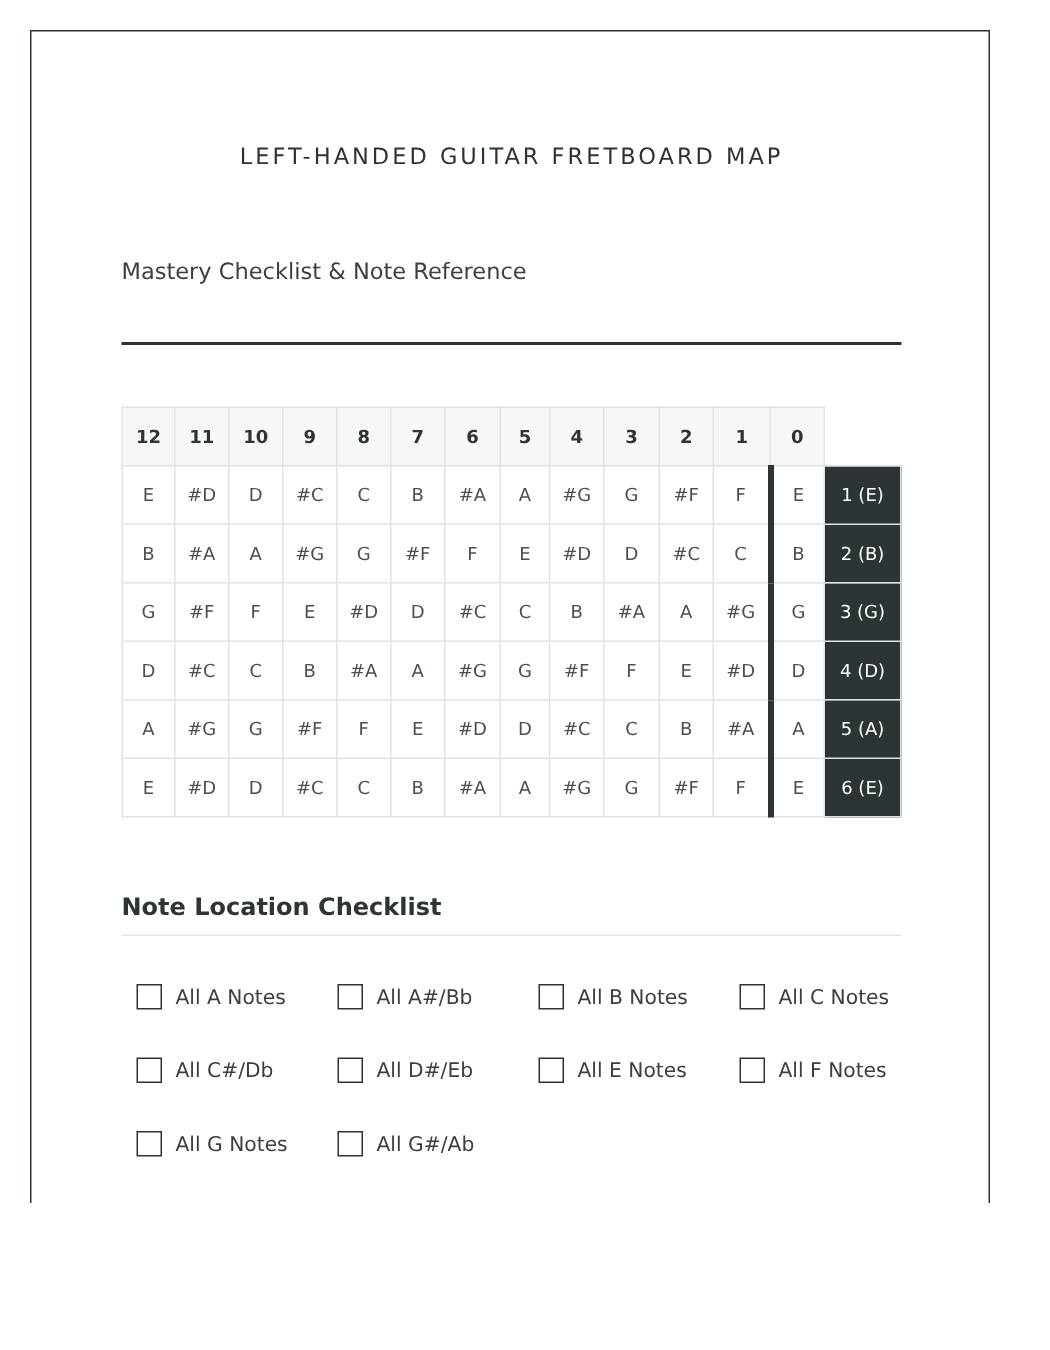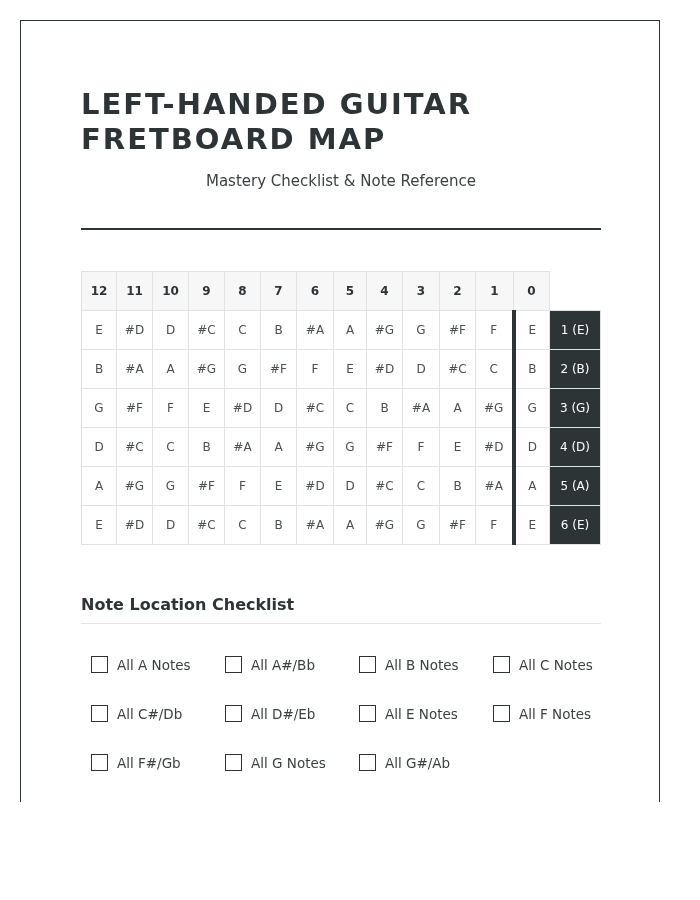--- a/index.html
+++ b/index.html
@@ -2,26 +2,26 @@
 <html><head>
 <meta charset="utf-8">
 <style>
   html, body { margin: 0; padding: 0; background: #ffffff; }
   body { width: 700px; height: 900px; position: relative; font-family: "DejaVu Sans", sans-serif; color: #2d3436; overflow: hidden; }
   .page {
     position: absolute; left: 20px; top: 20px; width: 640px; height: 782px;
     border: 1px solid #2d3436; border-bottom: none; box-sizing: border-box; background: #fff;
   }
   .title {
-    position: absolute; left: 60px; top: 66px; width: 520px; text-align: left;
-    font-family: "DejaVu Sans", sans-serif; font-weight: bold; font-size: 29px; letter-spacing: 2px;
+    position: absolute; left: 60px; top: 66px; width: 520px; text-align: center;
+    font-family: "DejaVu Sans", sans-serif; font-weight: normal; font-size: 15px; letter-spacing: 2px;
     line-height: 35px; color: #2d3436; margin: 0;
   }
   .subtitle {
-    position: absolute; left: 60px; top: 151px; width: 520px; text-align: center;
+    position: absolute; left: 60px; top: 151px; width: 520px; 
     font-size: 15px; color: #3a3f41; margin: 0;
   }
   .title-rule { position: absolute; left: 60px; top: 207px; width: 520px; height: 2px; background: #2d3436; }
 
   .fretboard { position: absolute; left: 60px; top: 250px; border-collapse: collapse; font-size: 12px; }
   .fretboard td, .fretboard th { height: 39px; text-align: center; vertical-align: middle; padding: 0; border: 1px solid #e0e3e4; box-sizing: border-box; }
   .fretboard th { background: #f7f7f7; font-weight: bold; font-size: 12px; color: #2d3436; }
   .fretboard td { color: #4a4f51; background: #fff; }
   .fretboard th.blank { background: #fff; border: none; }
   .fretboard td.open { border-left: 4px solid #2d3436; }
@@ -211,24 +211,20 @@
       <label class="check-item">
         <span class="checkbox"></span>
         <span class="check-label">All E Notes</span>
       </label>
       <label class="check-item">
         <span class="checkbox"></span>
         <span class="check-label">All F Notes</span>
       </label>
       <label class="check-item">
         <span class="checkbox"></span>
-        <span class="check-label">All F#/Gb</span>
-      </label>
-      <label class="check-item">
-        <span class="checkbox"></span>
         <span class="check-label">All G Notes</span>
       </label>
       <label class="check-item">
         <span class="checkbox"></span>
         <span class="check-label">All G#/Ab</span>
       </label>
     </div>
 </div>
 
 </body></html>

